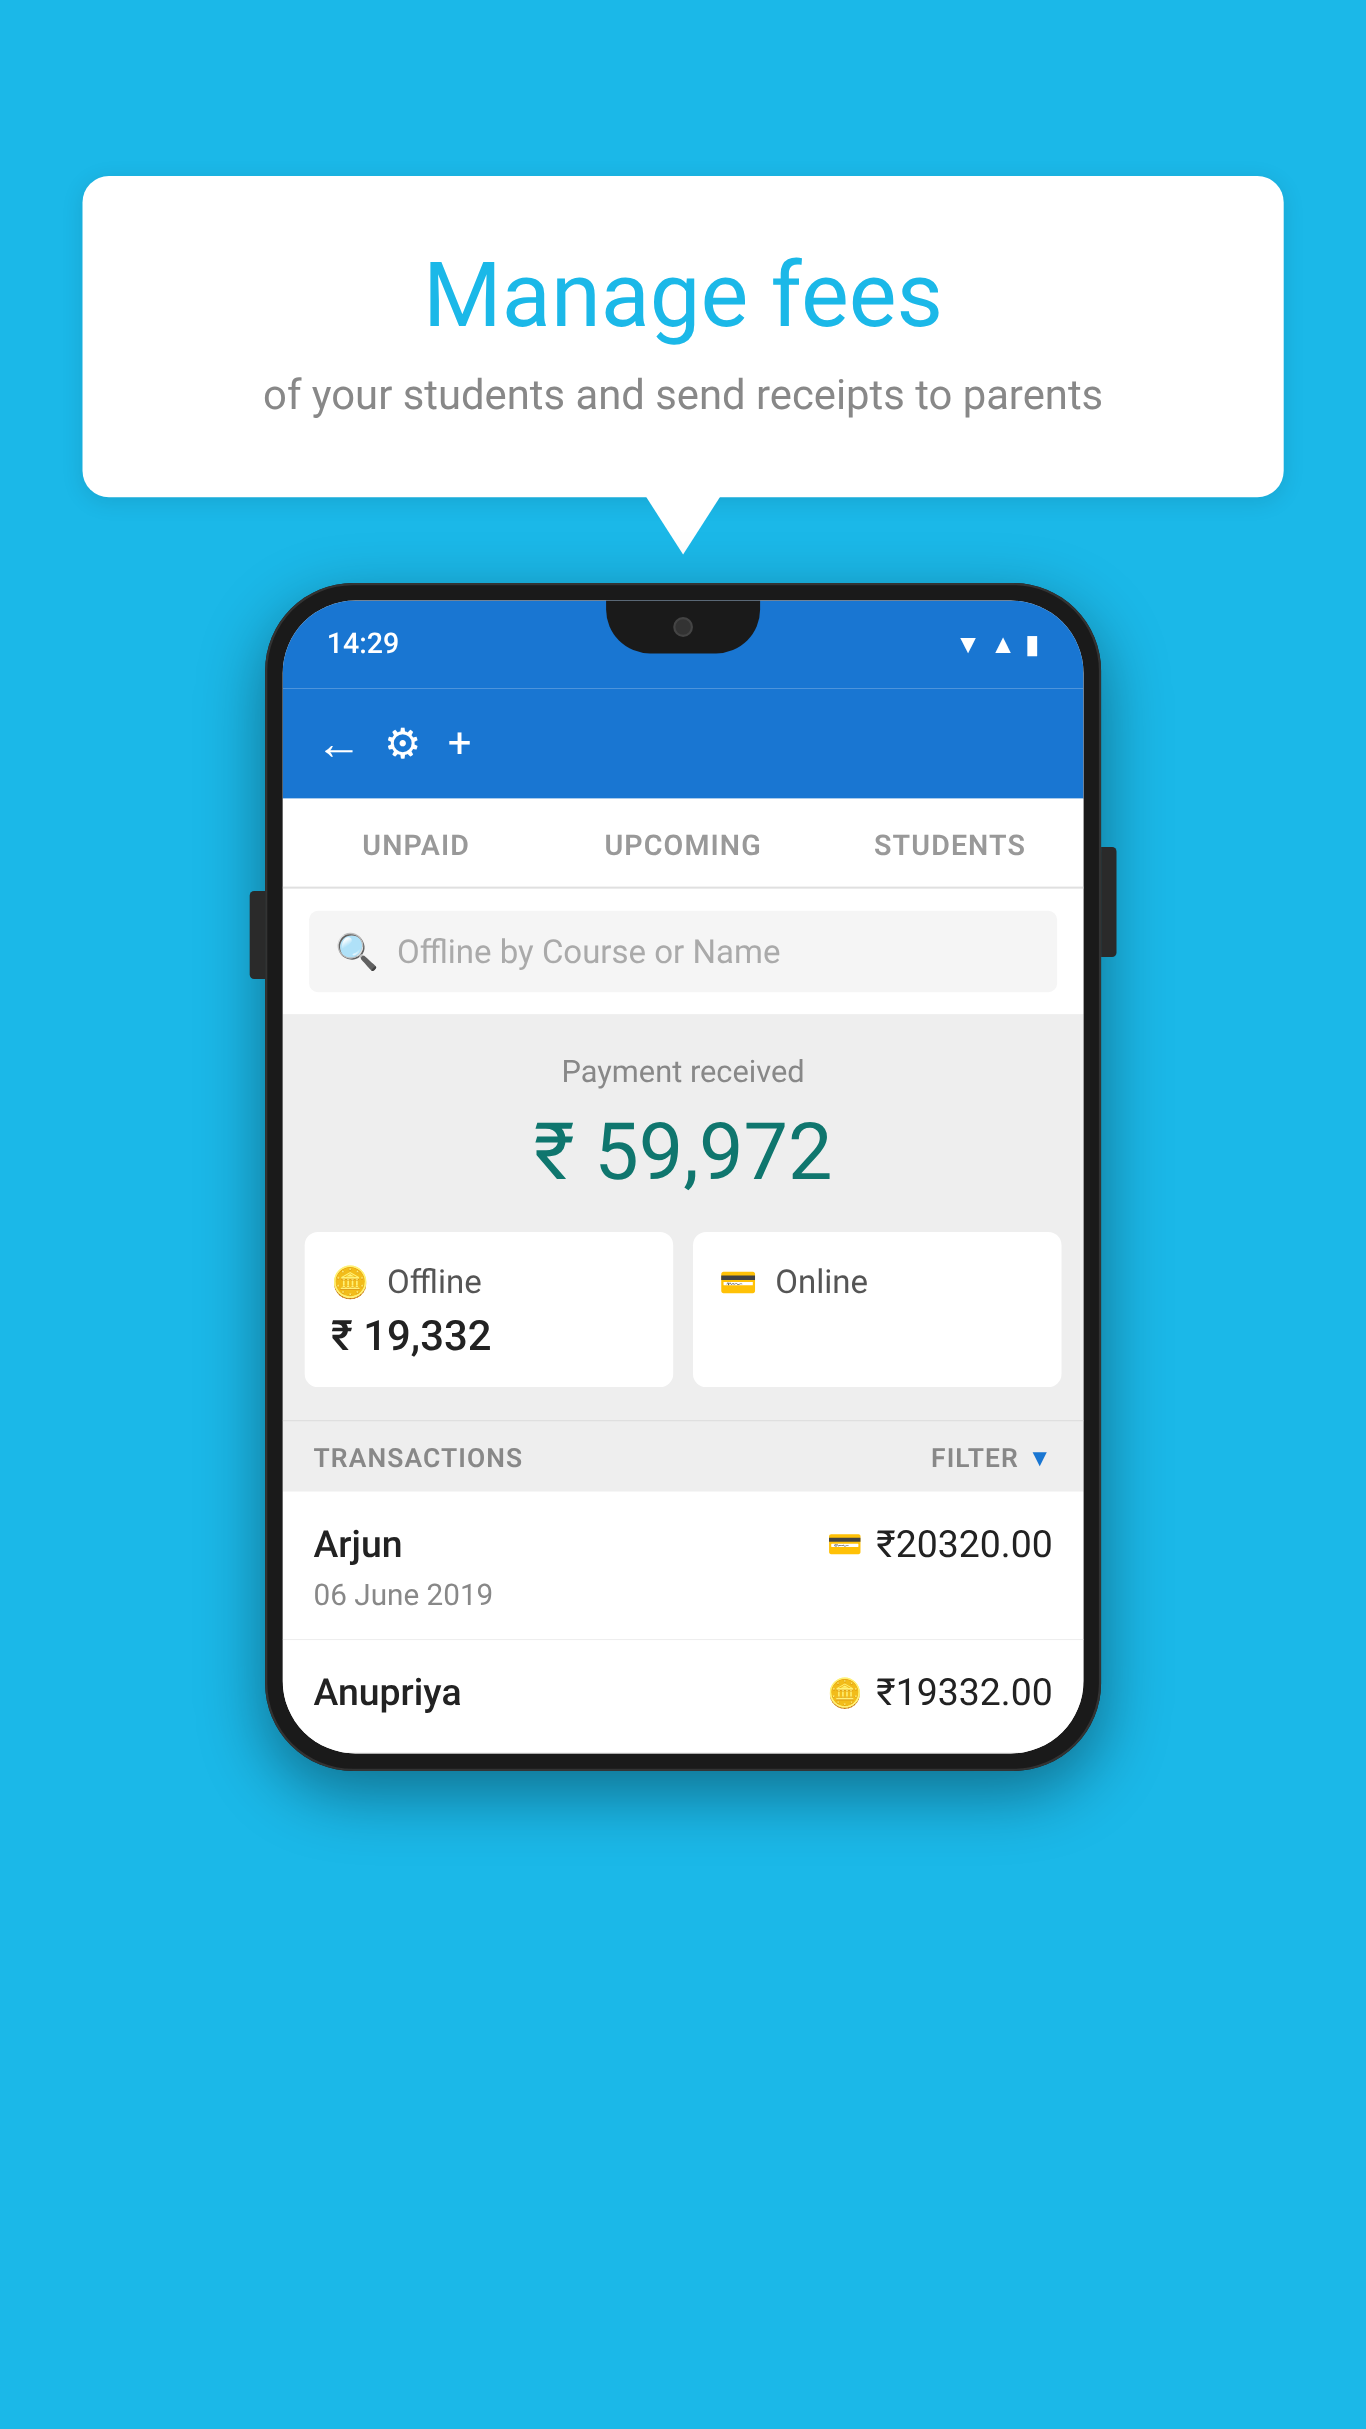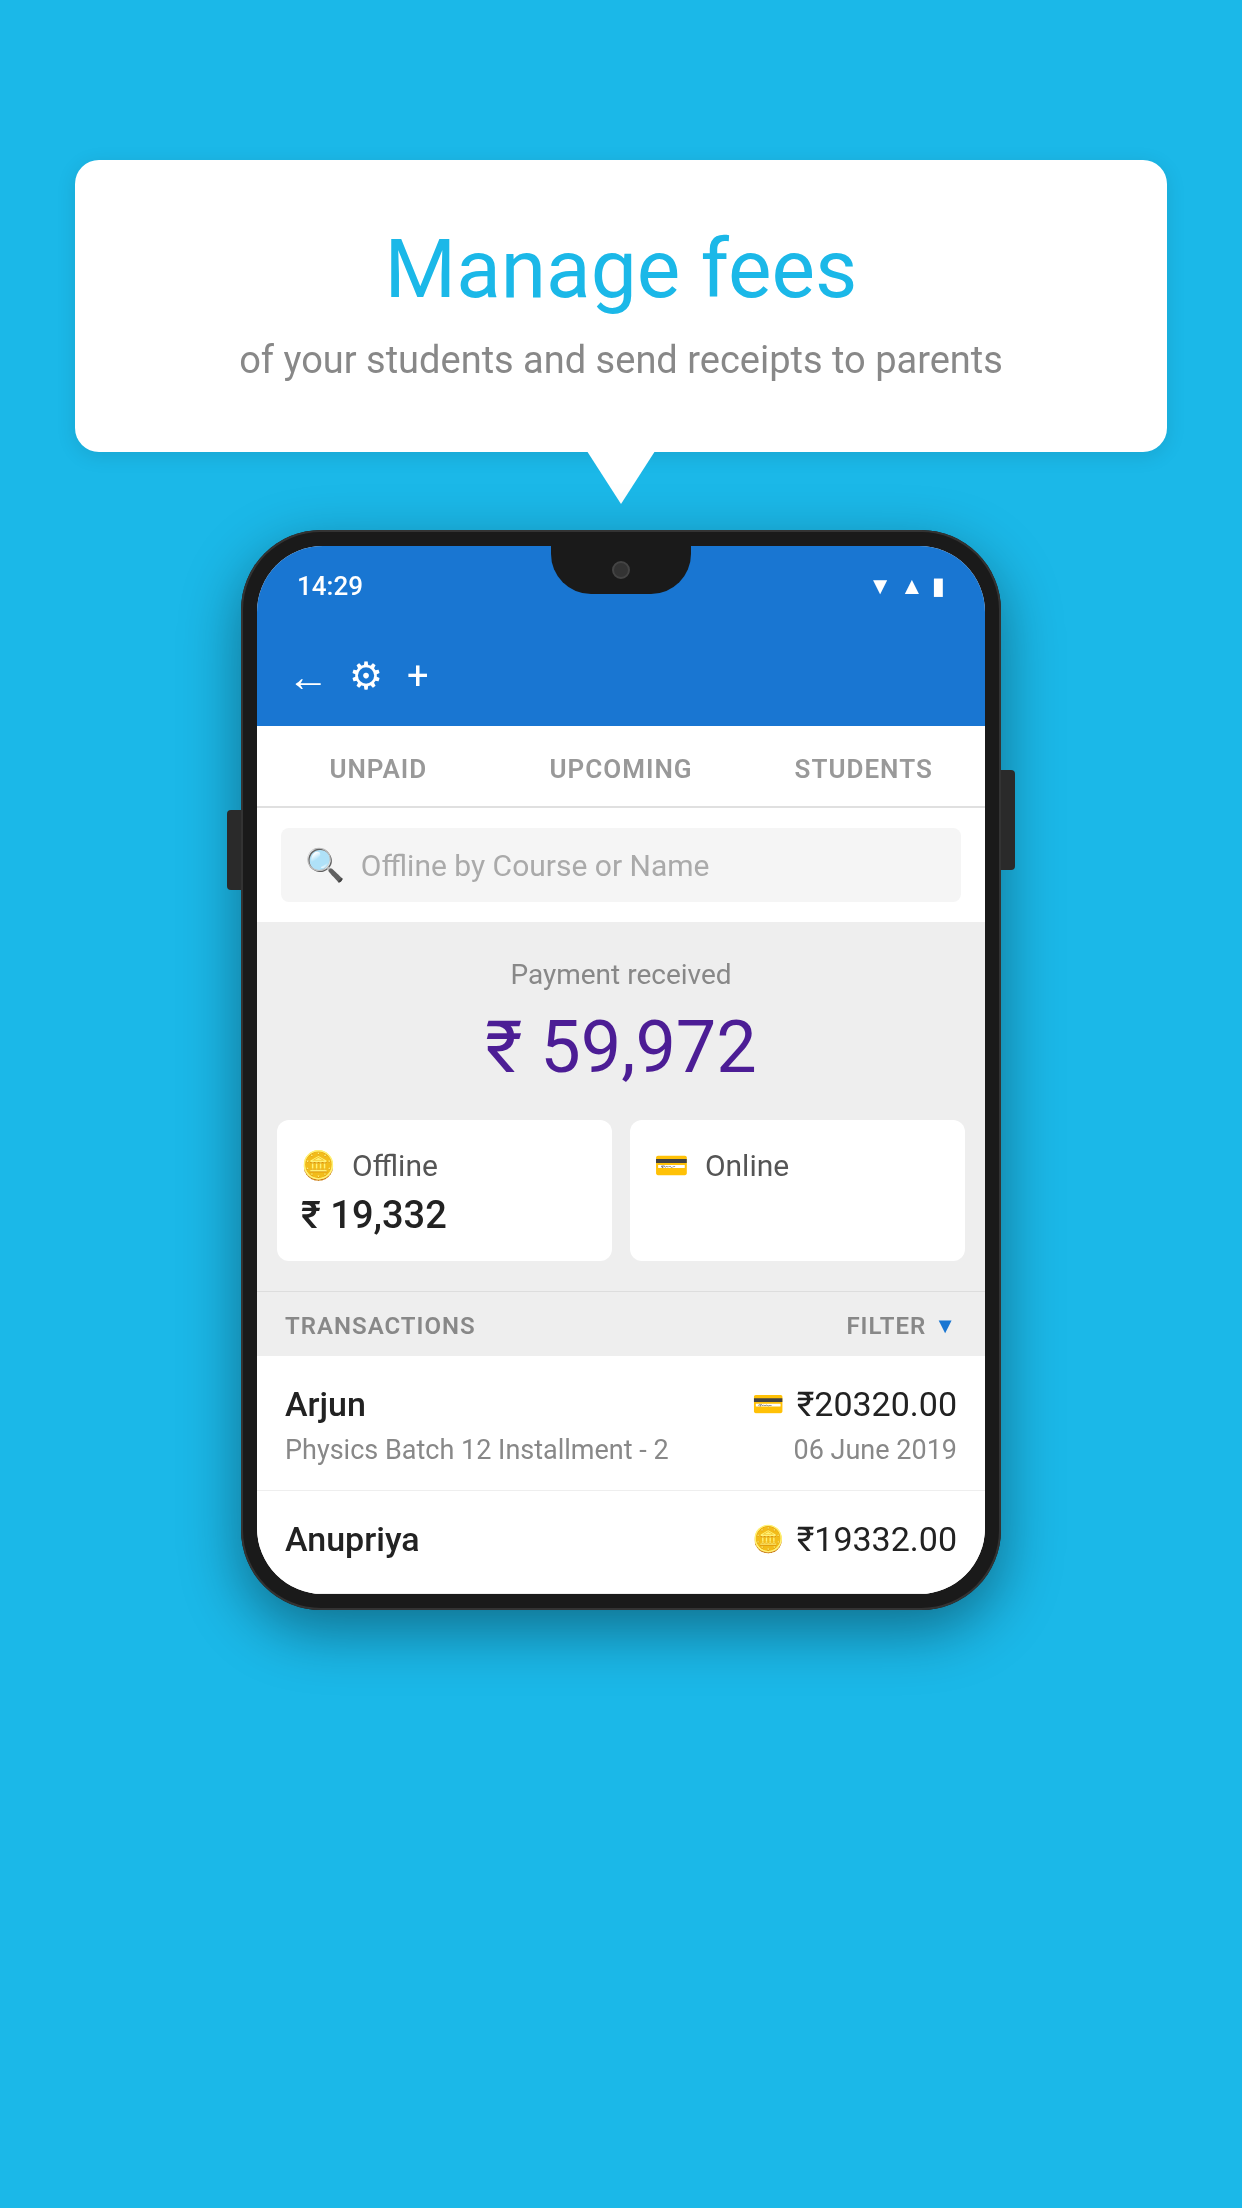--- a/index.html
+++ b/index.html
@@ -257,21 +257,21 @@
       text-align: center;
     }
 
     .payment-label {
       color: #888;
       font-size: 28px;
       margin-bottom: 14px;
     }
 
     .payment-amount {
-      color: #4c1d95;
+      color: #0f766e;
       font-size: 72px;
       font-weight: 400;
     }
 
     
     .payment-cards {
       background: #eeeeee;
       padding: 0 20px 30px;
       display: flex;
       gap: 18px;
@@ -476,21 +476,20 @@
 
       <div class="transaction-row">
         <div class="transaction-top">
           <span class="transaction-name">Arjun</span>
           <div class="transaction-amount-container">
             <span class="pay-type-icon">💳</span>
             <span class="transaction-amount">₹20320.00</span>
           </div>
         </div>
         <div class="transaction-bottom">
-          <span class="transaction-course">Physics Batch 12 Installment - 2</span>
           <span class="transaction-date">06 June 2019</span>
         </div>
       </div>
 
       <div class="transaction-row">
         <div class="transaction-top">
           <span class="transaction-name">Anupriya</span>
           <div class="transaction-amount-container">
             <span class="pay-type-icon">🪙</span>
             <span class="transaction-amount">₹19332.00</span>

